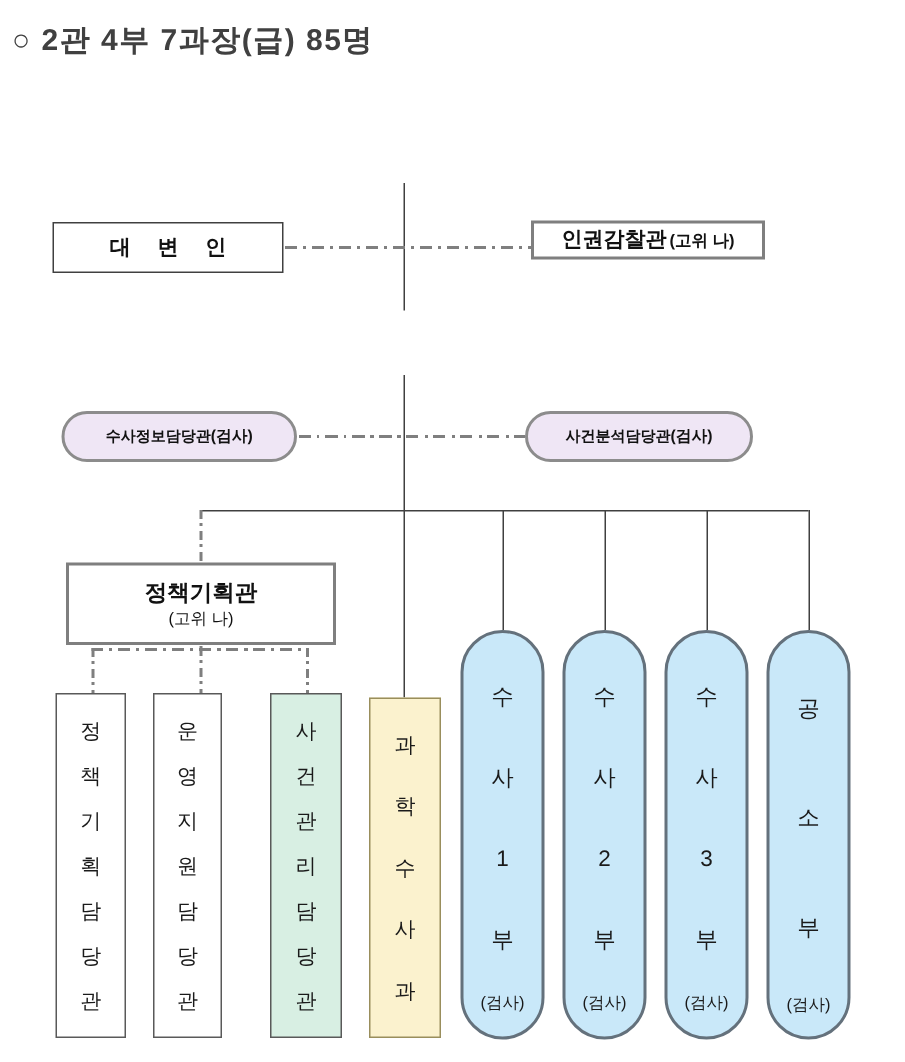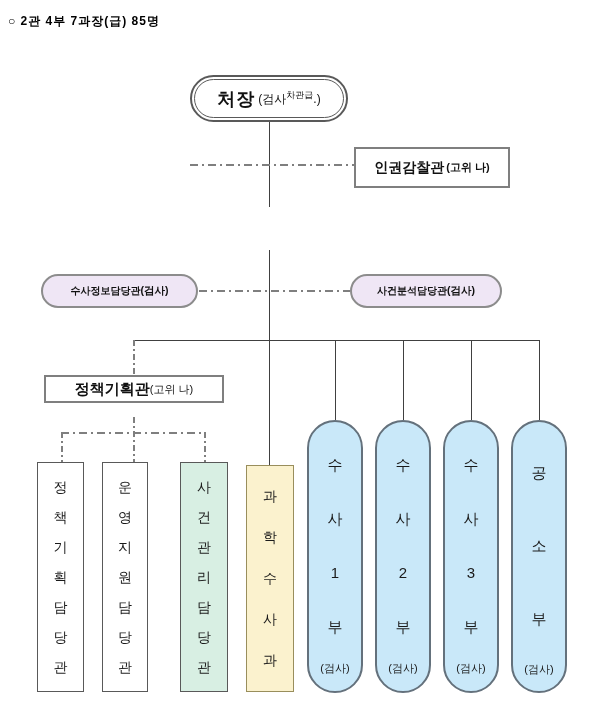--- a/index.html
+++ b/index.html
@@ -2,22 +2,22 @@
 <html><head>
 <meta charset="utf-8">
 <style>
   html,body{margin:0;padding:0;background:#ffffff;}
   .canvas{
     position:relative;width:603px;height:708px;background:#ffffff;
     font-family:"Liberation Sans","DejaVu Sans",sans-serif;color:#111;
     overflow:hidden;
   }
   .page-title{
-    position:absolute;left:8px;top:13px;font-size:12px;font-weight:bold;
-    letter-spacing:1px;color:#000000;
+    position:absolute;left:8px;top:13px;font-size:20px;font-weight:bold;
+    letter-spacing:1px;color:#404040;
   }
   
   .ln-v{position:absolute;width:1px;background:#404040;}
   .ln-h{position:absolute;height:1px;background:#404040;}
   .dd-h{position:absolute;height:2px;
     background:repeating-linear-gradient(to right,#7F7F7F 0 8px,transparent 8px 12px,#7F7F7F 12px 14px,transparent 14px 18px);}
   .dd-v{position:absolute;width:2px;
     background:repeating-linear-gradient(to bottom,#7F7F7F 0 6px,transparent 6px 9px,#7F7F7F 9px 11px,transparent 11px 14px);}
   
   .node{position:absolute;box-sizing:border-box;display:flex;align-items:center;justify-content:center;background:#fff;}
@@ -68,44 +68,42 @@
   <div class="ln-v" style="left:539px;top:340px;height:80px;"></div>
 
   <div class="dd-h" style="left:190px;top:164px;width:164px;"></div>
   <div class="dd-h" style="left:199px;top:290px;width:151px;"></div>
   <div class="dd-v" style="left:133px;top:340px;height:35px;"></div>
   <div class="dd-v" style="left:133px;top:417px;height:45px;"></div>
   <div class="dd-h" style="left:61px;top:432px;width:144px;"></div>
   <div class="dd-v" style="left:61px;top:432px;height:30px;"></div>
   <div class="dd-v" style="left:204px;top:432px;height:30px;"></div>
 
-  <div class="node pill chief" style="left:190px;top:75px;width:158px;height:47px;">
-    <div class="inner-ring"></div>
-    <span class="t-big">처장</span>
-    <span class="t-sub"><span>(검사</span><span class="sup">차관급</span><span>.)</span></span>
+
+  <div class="node rect-thin" style="left:35px;top:148px;width:154px;height:34px;">
+    <span class="spokes-label">대 변 인</span>
   </div>
 
-
-  <div class="node rect-thick" style="left:354px;top:147px;width:156px;height:41px;">
+  <div class="node rect-thick" style="left:354px;top:147px;width:156px;height:26px;">
     <span class="t-med">인권감찰관</span>
     <span class="rank-sub">(고위 나)</span>
   </div>
 
 
   <div class="node pill pill-purple" style="left:41px;top:274px;width:157px;height:34px;">
     <span class="purple-name">수사정보담당관</span>
       <span class="purple-sub">(검사)</span>
   </div>
 
   <div class="node pill pill-purple" style="left:350px;top:274px;width:152px;height:34px;">
     <span class="purple-name">사건분석담당관</span>
       <span class="purple-sub">(검사)</span>
   </div>
 
-  <div class="node rect-thick" style="left:44px;top:375px;width:180px;height:28px;">
+  <div class="node rect-thick" style="left:44px;top:375px;width:180px;height:55px;flex-direction:column;">
     <span class="policy-name">정책기획관</span>
       <span class="policy-sub">(고위 나)</span>
   </div>
 
   <div class="node col rect-white" style="left:37px;top:462px;width:47px;height:230px;">
     <div class="stack stack7">정
 책
 기
 획
 담

